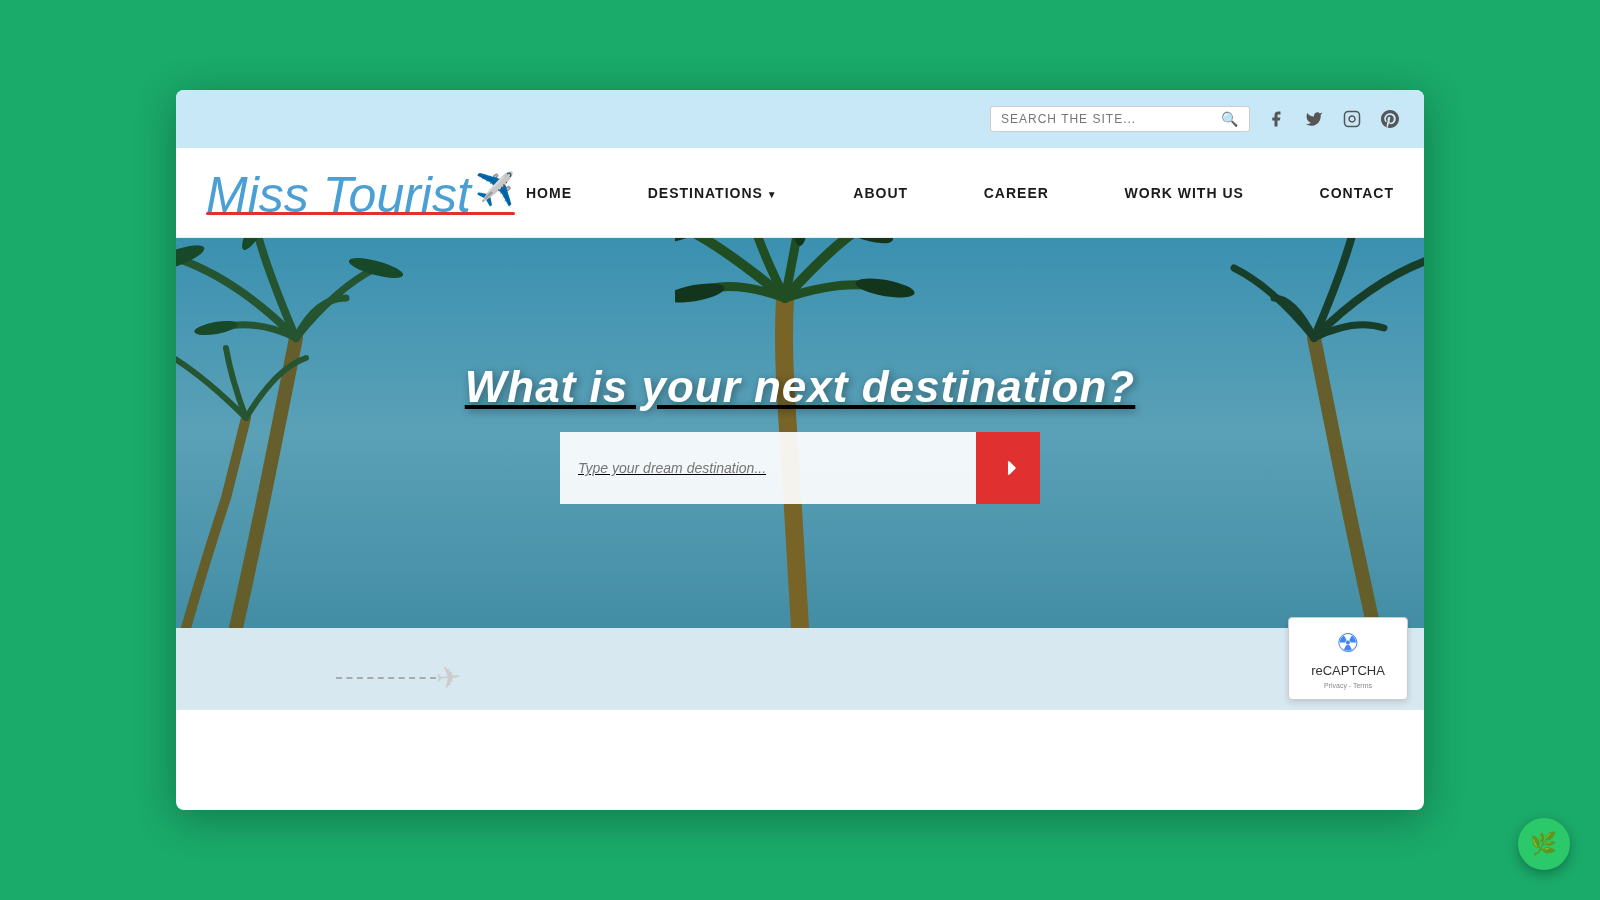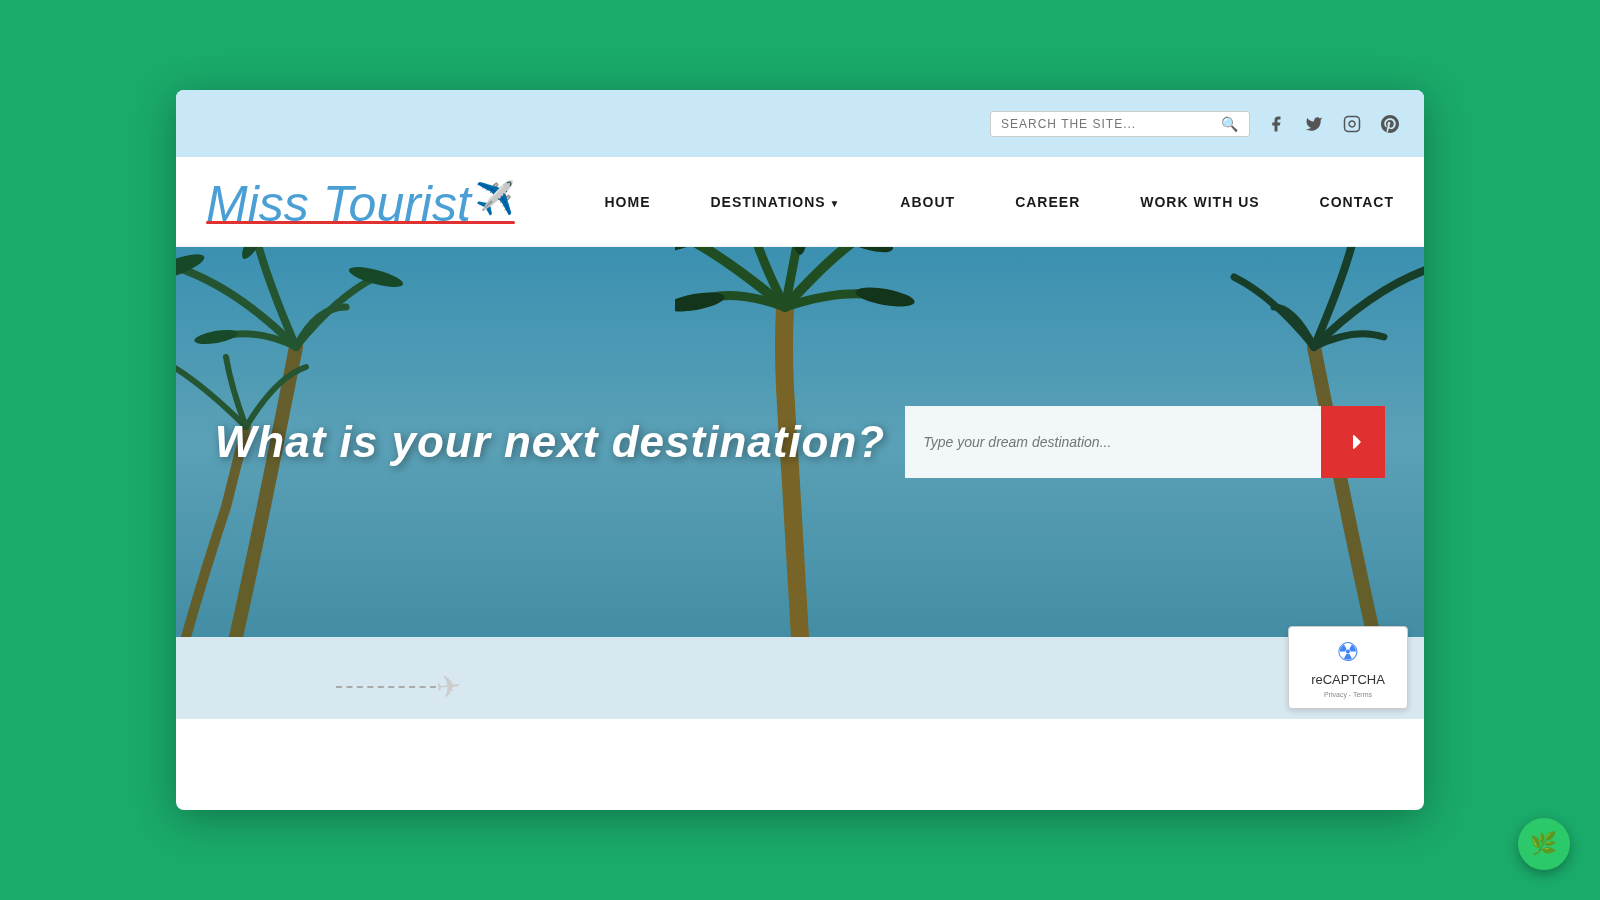--- a/index.html
+++ b/index.html
@@ -27,21 +27,21 @@
     }
 
     
     .top-bar {
       background: #c8e8f8;
       padding: 14px 20px;
       display: flex;
       justify-content: flex-end;
       align-items: center;
       gap: 12px;
-      height: 67px;
+      height: 58px;
     }
 
     .search-box {
       display: flex;
       align-items: center;
       background: #fff;
       border: 1px solid #ccc;
       border-radius: 3px;
       padding: 4px 10px;
       width: 260px;
@@ -103,21 +103,21 @@
       background: #e03030;
       border-radius: 2px;
       margin-top: -8px;
     }
 
     .nav-links {
       display: flex;
       gap: 60px;
       align-items: center;
       flex: 1;
-      justify-content: flex-end;
+      justify-content: space-between;
     }
 
     .nav-link {
       font-size: 14px;
       font-weight: 700;
       letter-spacing: 1px;
       color: #1a1a1a;
       cursor: pointer;
       text-transform: uppercase;
       white-space: nowrap;
@@ -153,23 +153,24 @@
     .hero-overlay {
       position: absolute;
       inset: 0;
       background: rgba(0,40,60,0.25);
     }
 
     .hero-content {
       position: relative;
       z-index: 10;
       display: flex;
-      flex-direction: row;
+      flex-direction: column;
       align-items: center;
       gap: 20px;
+      text-decoration: underline;
     }
 
     .hero-title {
       font-size: 44px;
       font-weight: 900;
       color: #fff;
       text-shadow: 2px 2px 8px rgba(0,0,0,0.4);
       letter-spacing: 1px;
       font-style: italic;
     }

